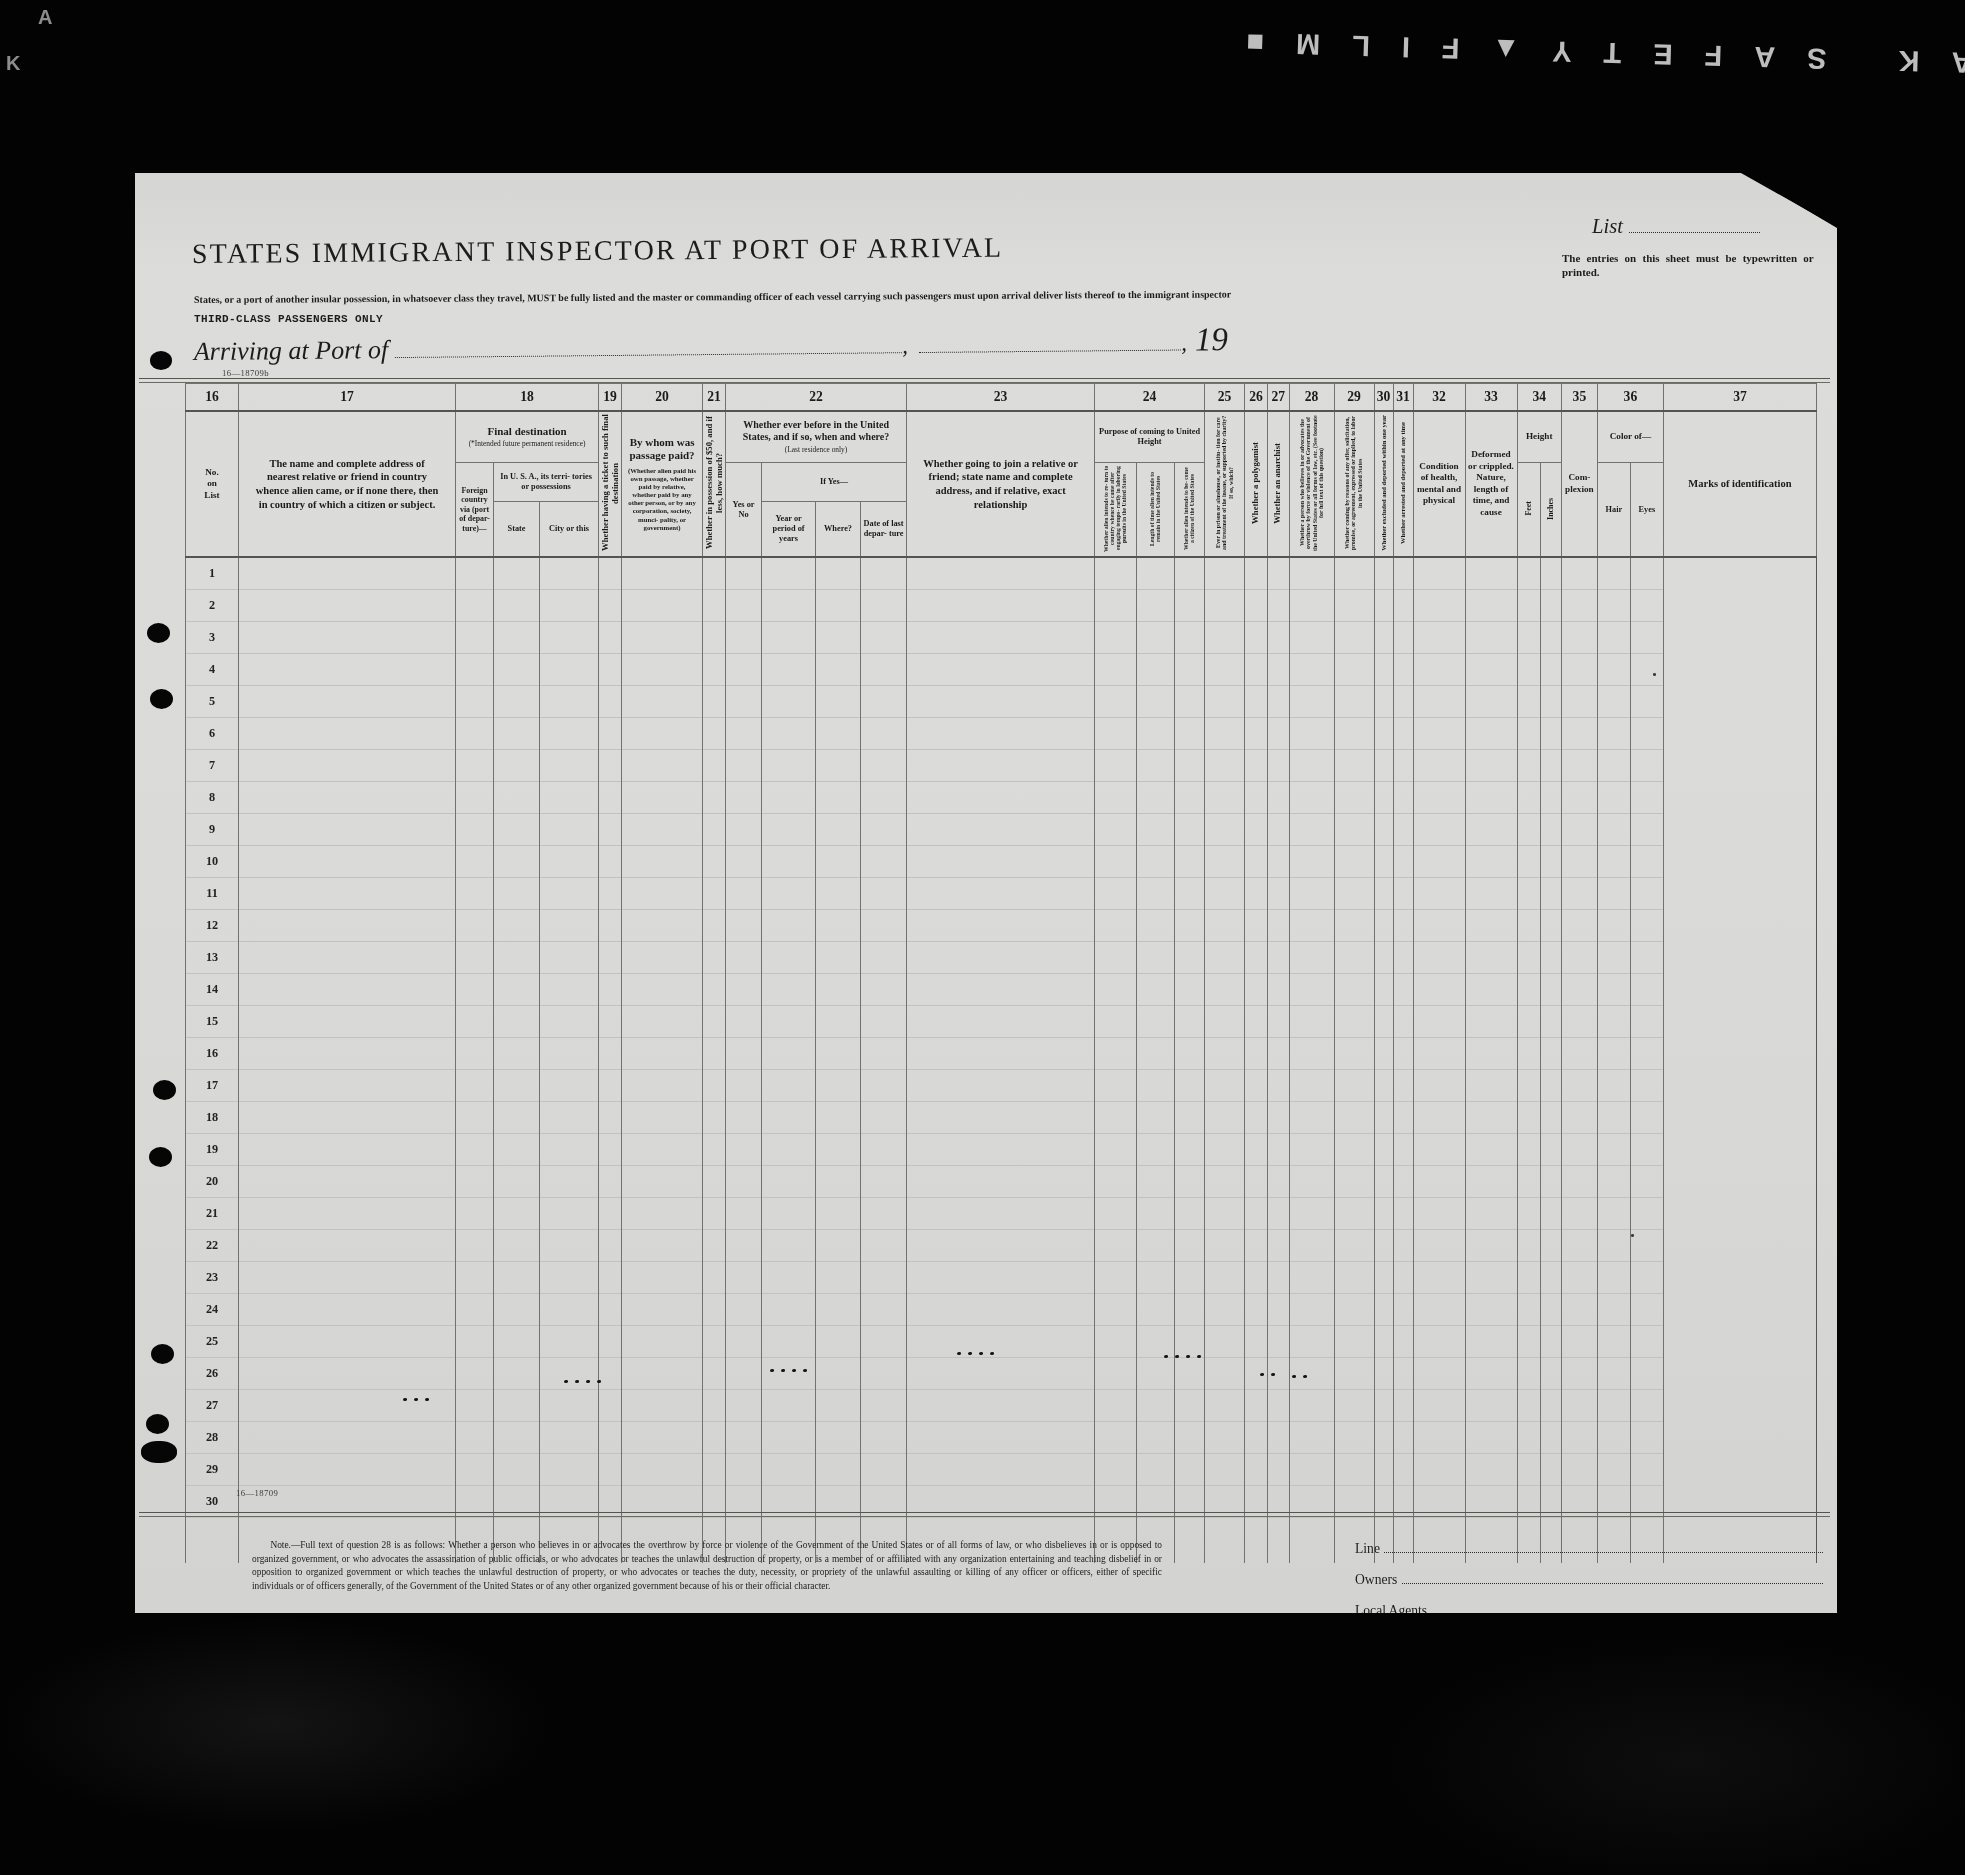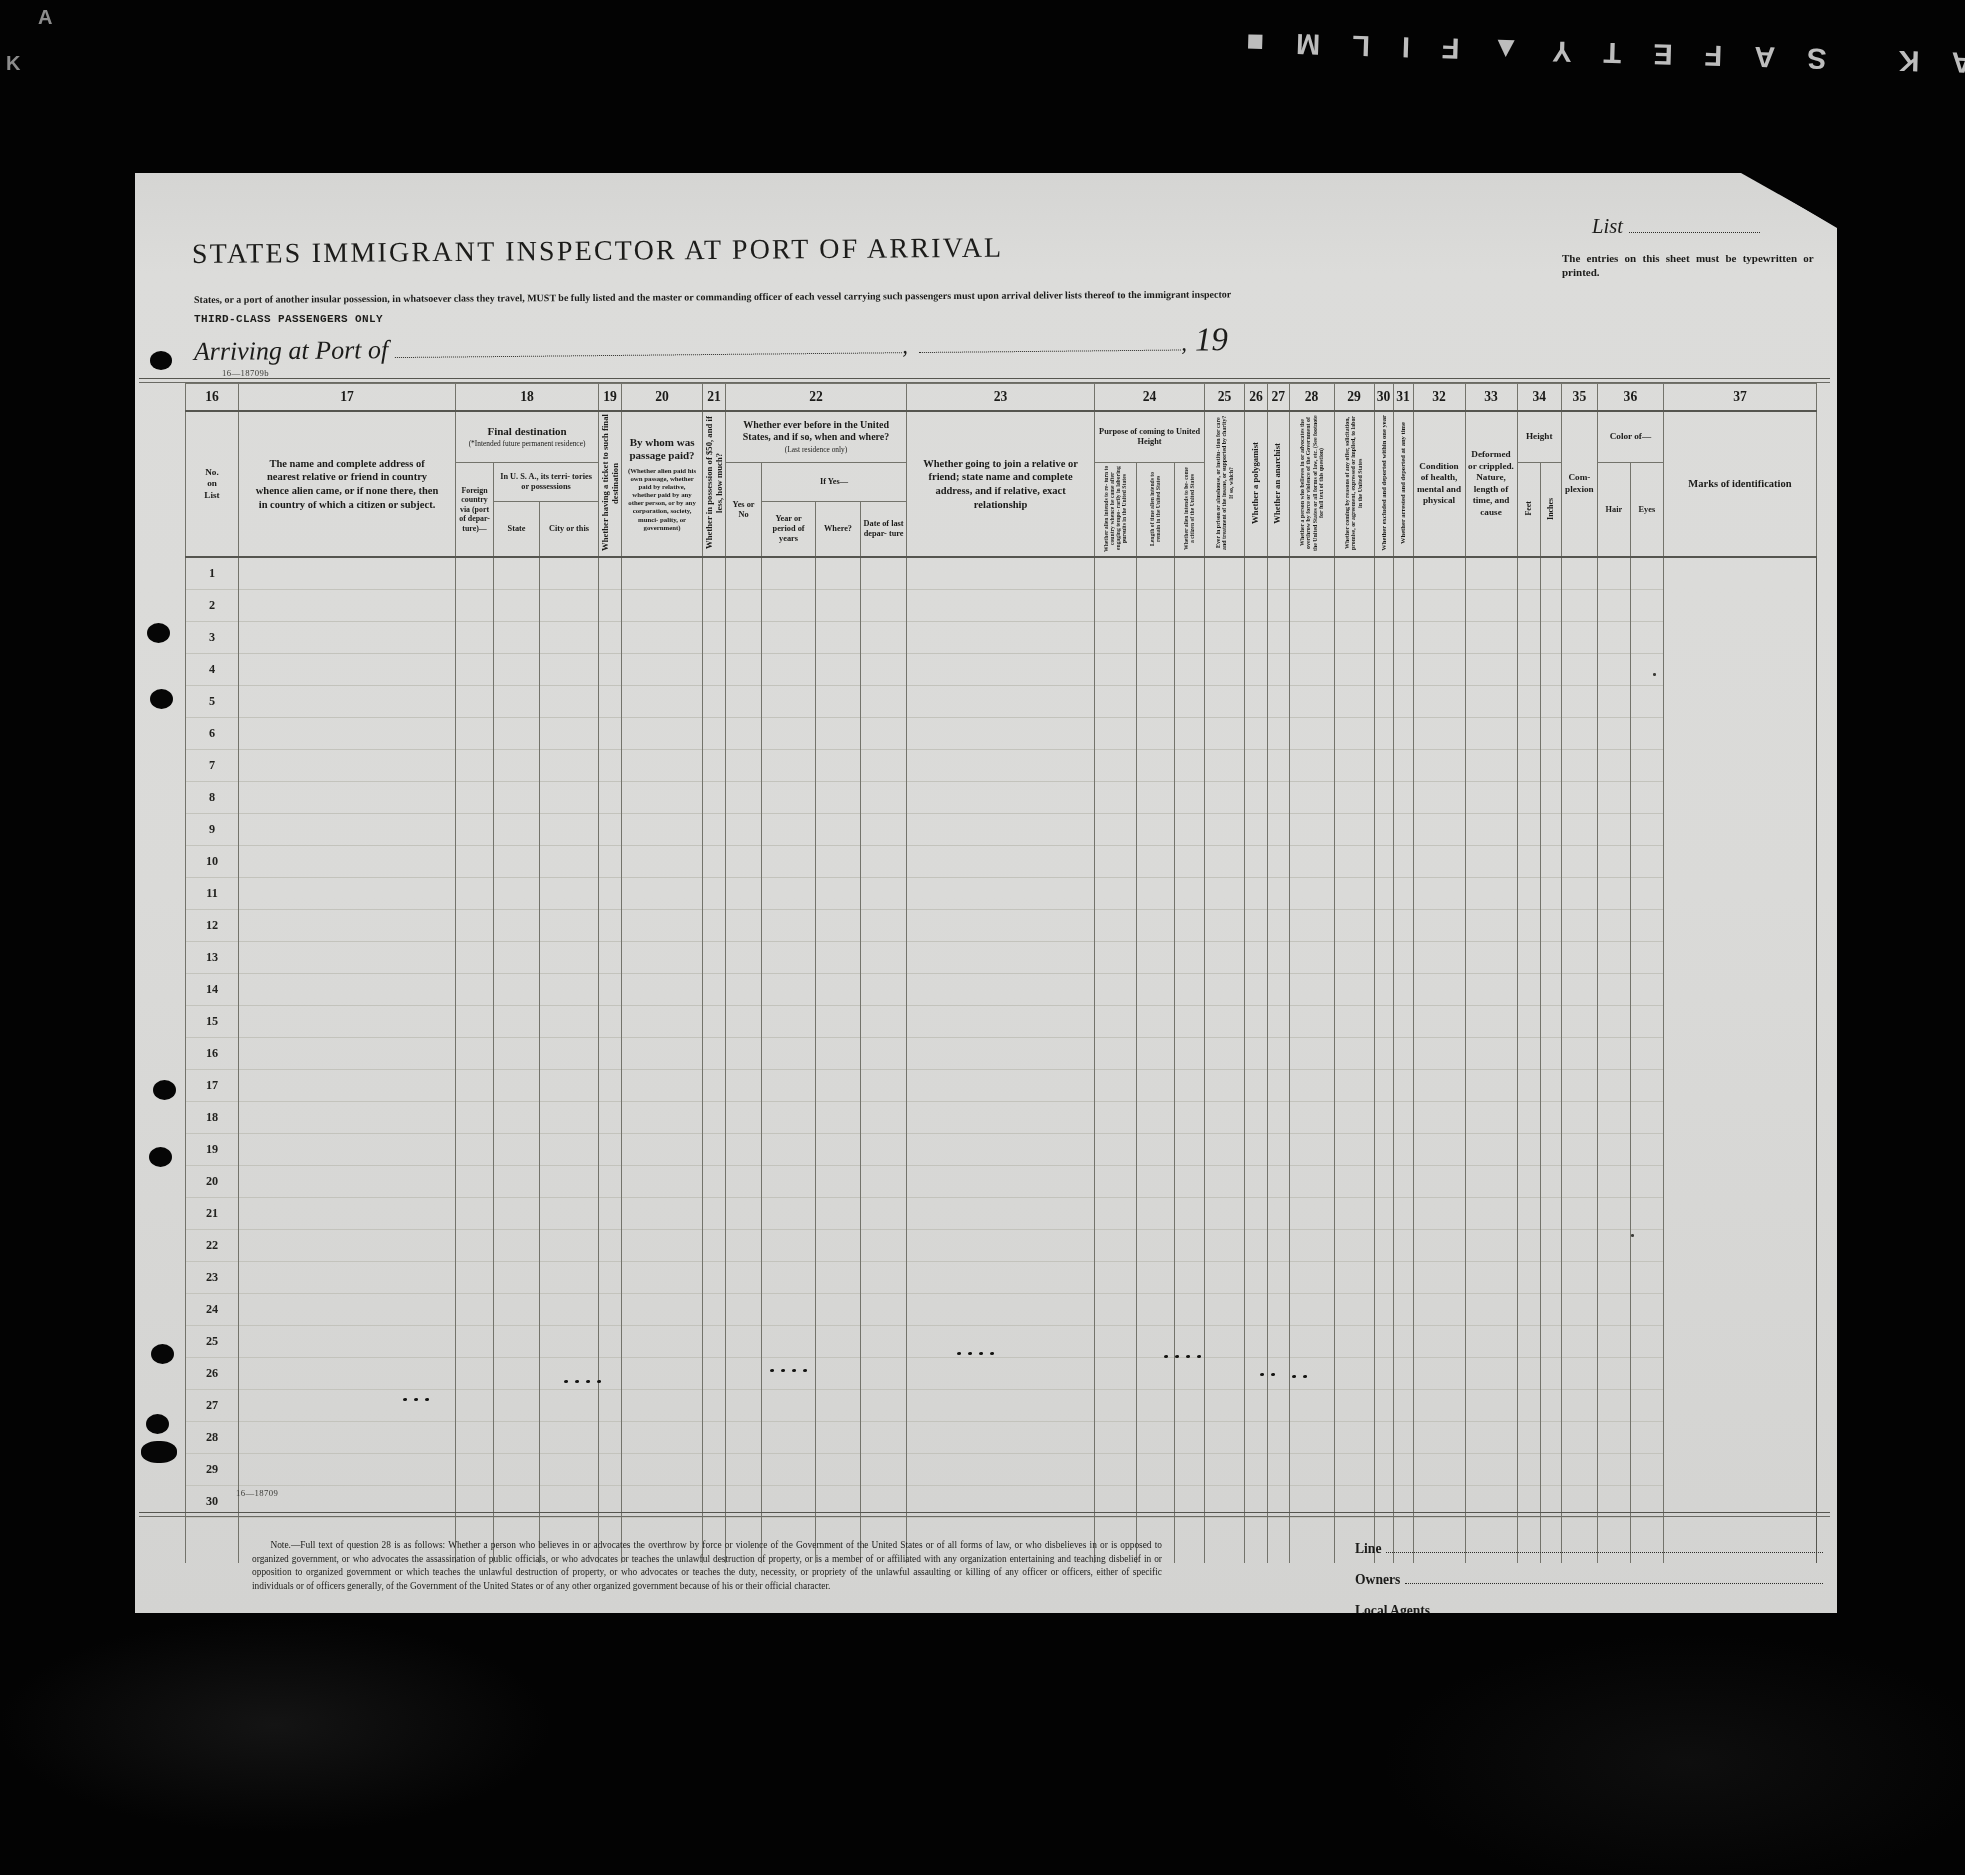--- a/index.html
+++ b/index.html
@@ -64,21 +64,21 @@
   .vt-p{font-size:5.7px;max-height:87px;font-weight:bold;line-height:1.08;}
   .manifest tbody td,.manifest tfoot td{height:31px;border-top:0.4px solid #c3c3bc;padding:0;}
   .manifest tbody tr:first-child td{border-top:none;}
   .manifest tfoot td{height:45px;}
   .c-num{text-align:center;font-size:12.2px;font-weight:bold;color:#22221f;}
   
   .footnote{left:117px;top:1366px;width:910px;font-size:9.4px;line-height:1.44;text-align:justify;text-indent:18.4px;color:#21211e;}
   .note-formnum{left:897px;top:1482px;}
   .agents{left:1220px;top:1368px;width:468px;}
   .agent-row{display:flex;align-items:baseline;margin-bottom:15px;}
-  .agent-label{font-weight:bold;font-size:13.6px;white-space:nowrap;text-align:center;}
+  .agent-label{font-weight:normal;font-size:13.6px;white-space:nowrap;text-align:center;}
   .agent-row .lead{flex:1;}
   
   .marks{position:absolute;display:flex;gap:7px;}
   .marks i{width:3.9px;height:3.1px;background:#141412;border-radius:50% 40% 50% 50%;display:block;}
   .speck{position:absolute;width:2.6px;height:2.6px;background:#3c3c38;border-radius:50%;}
   .fold{position:absolute;left:1741px;top:171px;width:0;height:0;
     border-left:96px solid transparent;border-top:57px solid #030303;z-index:5;}
 </style>
 </head>
 <body>

